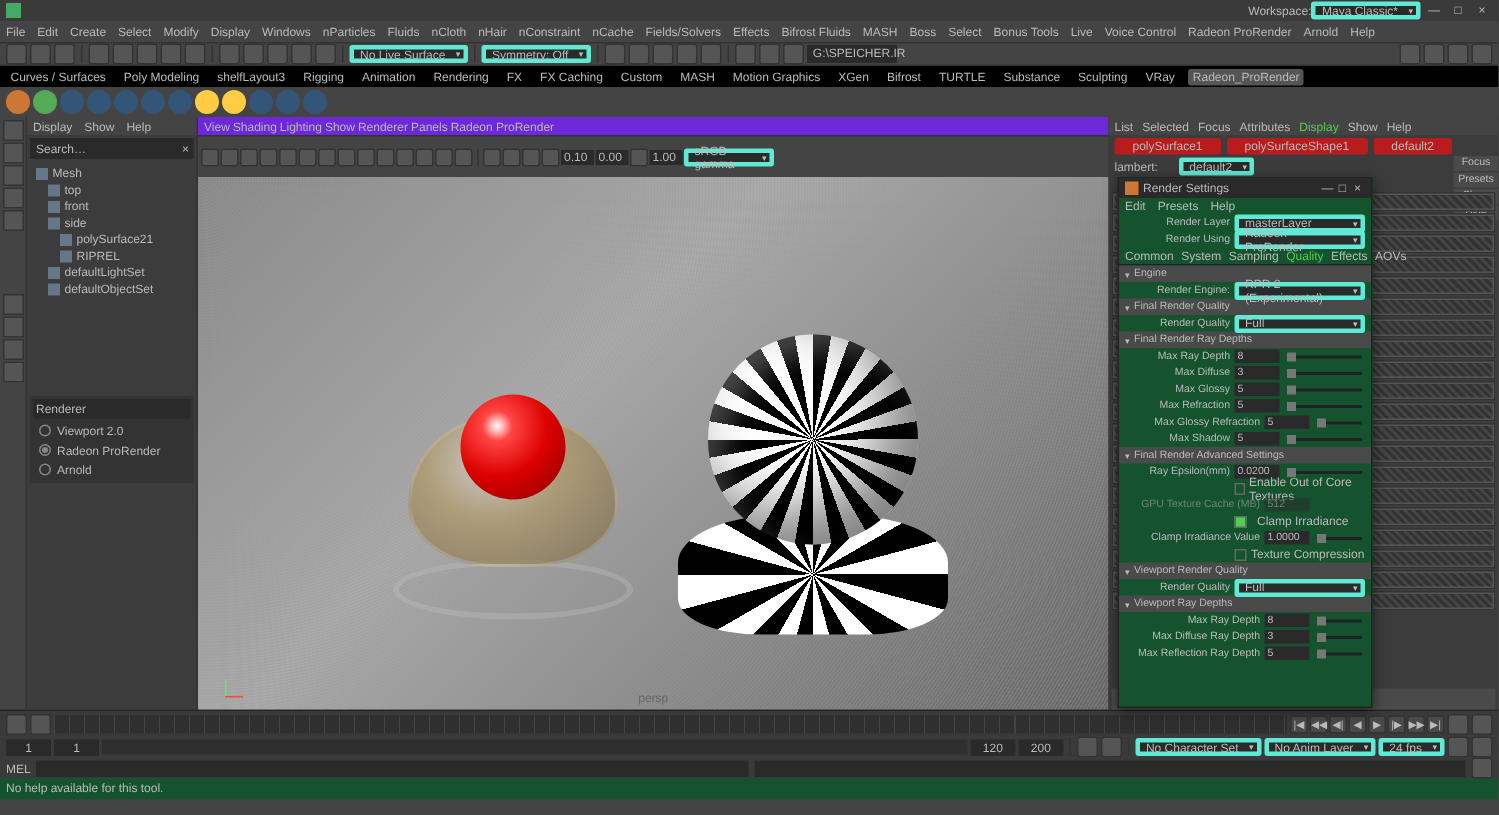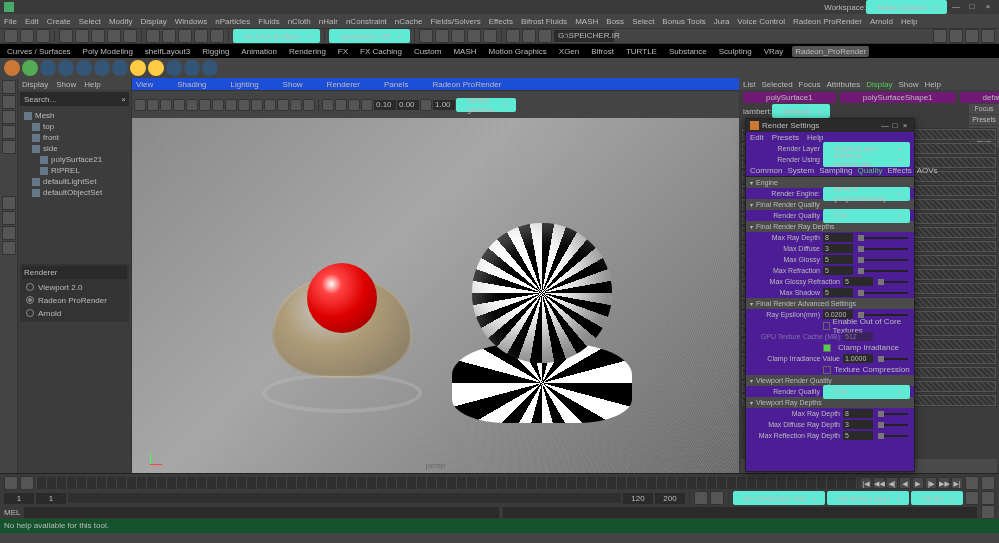--- a/index.html
+++ b/index.html
@@ -6,21 +6,21 @@
 body{width:999px;height:543px;background:#444;overflow:hidden;position:relative}
 .titlebar{height:14px;background:#3a3a3a;display:flex;align-items:center;padding:0 4px}
 .titlebar .logo{width:10px;height:10px;background:#4a6;margin-right:4px}
 .titlebar .spacer{flex:1}
 .titlebar .winbtn{width:14px;height:10px;margin-left:2px;text-align:center;line-height:10px}
 .menubar{height:14px;background:#444;display:flex;align-items:center;padding:0 4px;gap:8px}
 .menubar span{cursor:pointer}
 .toolbar1{height:16px;background:#444;display:flex;align-items:center;padding:0 4px;gap:2px;border-top:1px solid #333;border-bottom:1px solid #333}
 .tbtn{width:14px;height:14px;background:#555;border:1px solid #333;border-radius:2px}
 .sep{width:1px;height:12px;background:#333;margin:0 2px}
-.combo{height:12px;background:#2a2a2a;border:7px solid #5eead4;padding:0 12px 0 4px;display:inline-flex;align-items:center;position:relative;border-radius:2px}
+.combo{height:12px;background:#2a2a2a;border:3px solid #5eead4;padding:0 12px 0 4px;display:inline-flex;align-items:center;position:relative;border-radius:2px}
 .combo:after{content:'▾';position:absolute;right:2px;font-size:6px}
 .shelfbar{height:14px;background:#000000;display:flex;align-items:center;padding:0 4px;gap:6px}
 .shelfbar span{padding:1px 3px;cursor:pointer}
 .shelfbar .active{background:#555;border-radius:2px}
 .shelf{height:20px;background:#444;display:flex;align-items:center;padding:0 4px;gap:2px}
 .shelfbtn{width:16px;height:16px;border-radius:8px;background:#357}
 .main{display:flex;height:395px}
 .lefttools{width:18px;background:#444;display:flex;flex-direction:column;gap:1px;padding:2px;border-right:1px solid #333}
 .lt{width:14px;height:14px;background:#555;border:1px solid #333}
 .leftpanel{width:114px;background:#3c3c3c;display:flex;flex-direction:column;border-right:1px solid #333}
@@ -31,48 +31,48 @@
 .outliner .item{padding:1px 0 1px 4px;display:flex;align-items:center;gap:3px}
 .outliner .icon{width:8px;height:8px;background:#678}
 .outliner .i1{padding-left:12px}
 .outliner .i2{padding-left:20px}
 .rendbox{margin:2px;background:#333;padding:2px}
 .rendbox .hdr{background:#2a2a2a;padding:2px;margin-bottom:2px}
 .rendbox .ritem{padding:2px 4px;display:flex;align-items:center;gap:4px}
 .radio{width:8px;height:8px;border:1px solid #888;border-radius:50%}
 .radio.on:after{content:'';display:block;width:4px;height:4px;background:#888;border-radius:50%;margin:1px}
 .viewport{flex:1;display:flex;flex-direction:column;background:#2b2b2b}
-.vpmenus{height:12px;background:#1d4ed8;display:flex;align-items:center;padding:0 4px;gap:24px}
+.vpmenus{height:12px;background:#6d28d9;display:flex;align-items:center;padding:0 4px;gap:2px}
 .vptools{height:28px;background:#444;display:flex;align-items:center;padding:0 2px;gap:1px;border-top:1px solid #333}
 .vptools .tbtn{width:12px;height:12px}
 .vpcontent{flex:1;background:linear-gradient(135deg,#888 0%,#aaa 40%,#666 100%);position:relative;overflow:hidden}
 .grain{position:absolute;inset:0;opacity:.3;background:repeating-radial-gradient(circle at 0 0,#999 0,#999 1px,transparent 1px,transparent 2px)}
 .glassbowl{position:absolute;left:130px;top:130px;width:160px;height:160px}
 .bowl{position:absolute;top:30px;left:10px;width:140px;height:100px;border-radius:70px 70px 50% 50%;background:radial-gradient(ellipse at 40% 30%,rgba(255,255,255,.4),rgba(180,150,90,.6) 40%,rgba(100,80,40,.5));border:2px solid rgba(200,200,200,.3)}
 .redball{position:absolute;top:15px;left:45px;width:70px;height:70px;border-radius:50%;background:radial-gradient(circle at 35% 30%,#fff 0%,#f44 15%,#d00 50%,#800 100%)}
 .ring{position:absolute;bottom:-5px;left:0;width:160px;height:40px;border-radius:50%;border:4px solid rgba(200,200,200,.3);background:rgba(150,150,150,.1)}
 .checker{position:absolute;left:320px;top:105px;width:180px;height:200px}
 .cball{position:absolute;top:0;left:20px;width:140px;height:140px;border-radius:50%;background:repeating-conic-gradient(#000 0deg 10deg,#fff 10deg 20deg);box-shadow:inset -20px -20px 40px rgba(0,0,0,.5),inset 10px 10px 20px rgba(255,255,255,.3)}
 .ccloth{position:absolute;bottom:0;left:0;width:180px;height:80px;background:repeating-conic-gradient(#000 0deg 15deg,#fff 15deg 30deg);border-radius:40% 40% 30% 30%;filter:blur(.5px)}
 .axis{position:absolute;bottom:8px;left:8px;width:20px;height:20px}
 .axis .y{position:absolute;bottom:0;left:10px;width:1px;height:12px;background:#4f4}
 .axis .x{position:absolute;bottom:0;left:10px;width:12px;height:1px;background:#f44}
 .persp{position:absolute;bottom:3px;left:50%;transform:translateX(-50%);color:#666}
 .rightpanel{width:260px;background:#3c3c3c;display:flex;flex-direction:column;position:relative}
 .rtabs{height:12px;background:#444;display:flex;align-items:center;padding:0 4px;gap:6px}
 .rtabs .active{color:#5c5}
 .chips{height:14px;display:flex;align-items:center;padding:0 4px;gap:4px}
-.chip{background:#701a75;padding:1px 23px;border-radius:2px}
-.lamrow{height:14px;display:flex;align-items:center;padding:0 4px;gap:0}
+.chip{background:#b91c1c;padding:1px 12px;border-radius:2px}
+.lamrow{height:14px;display:flex;align-items:center;padding:0 4px;gap:14px}
 .sidebtns{position:absolute;right:0;top:26px;width:30px;display:flex;flex-direction:column;gap:1px}
 .sidebtns div{height:10px;background:#4a4a4a;font-size:7px;text-align:center;line-height:10px}
 .chbox{position:absolute;right:2px;top:50px;bottom:0;width:256px;display:flex;flex-direction:column;gap:1px}
 .chbox .swatch{height:13px;background:#555;border:1px solid #333;position:relative}
 .chbox .swatch:after{content:'';position:absolute;inset:1px;background:repeating-linear-gradient(45deg,#333 0 2px,#444 2px 4px)}
-.rswin{position:absolute;top:118px;right:84px;width:170px;height:354px;background:#4c1d95;border:1px solid #222;box-shadow:0 2px 8px rgba(0,0,0,.5);display:flex;flex-direction:column;z-index:10}
+.rswin{position:absolute;top:118px;right:84px;width:170px;height:354px;background:#14532d;border:1px solid #222;box-shadow:0 2px 8px rgba(0,0,0,.5);display:flex;flex-direction:column;z-index:10}
 .rswin .ttl{height:13px;background:#2a2a2a;display:flex;align-items:center;padding:0 4px}
 .rswin .ttl .ico{width:9px;height:9px;background:#c73;margin-right:3px}
 .rswin .ttl .sp{flex:1}
 .rswin .ttl .wb{width:10px;text-align:center}
 .rswin .men{height:11px;display:flex;align-items:center;padding:0 4px;gap:8px}
 .rswin .row{height:11px;display:flex;align-items:center;padding:0 4px;gap:3px}
 .rswin .row .lbl{text-align:right;flex:0 0 70px;font-size:7px}
 .rswin .row .lbl2{text-align:right;flex:0 0 90px;font-size:7px}
 .rswin .tabs{height:12px;display:flex;align-items:center;gap:5px;padding:0 4px;border-bottom:1px solid #222}
 .rswin .tabs .active{color:#5c5}
@@ -125,21 +125,21 @@
   <span>nHair</span>
   <span>nConstraint</span>
   <span>nCache</span>
   <span>Fields/Solvers</span>
   <span>Effects</span>
   <span>Bifrost Fluids</span>
   <span>MASH</span>
   <span>Boss</span>
   <span>Select</span>
   <span>Bonus Tools</span>
-  <span>Jura</span>
+  <span>Live</span>
   <span>Voice Control</span>
   <span>Radeon ProRender</span>
   <span>Arnold</span>
   <span>Help</span>
 </div>
 
 <div class="toolbar1">
   <div class="tbtn"></div>
     <div class="tbtn"></div>
     <div class="tbtn"></div>

